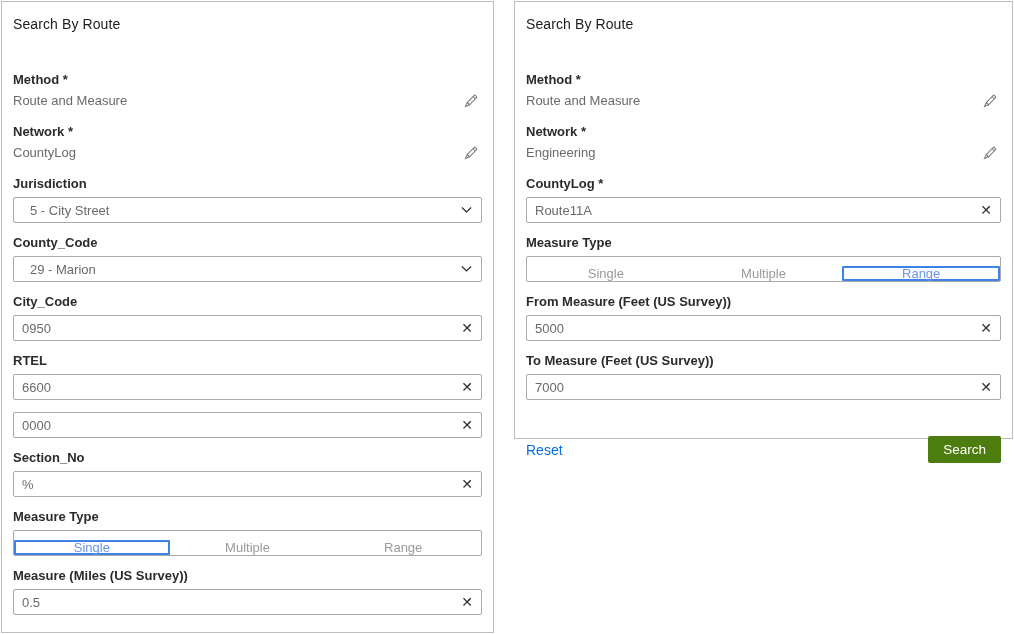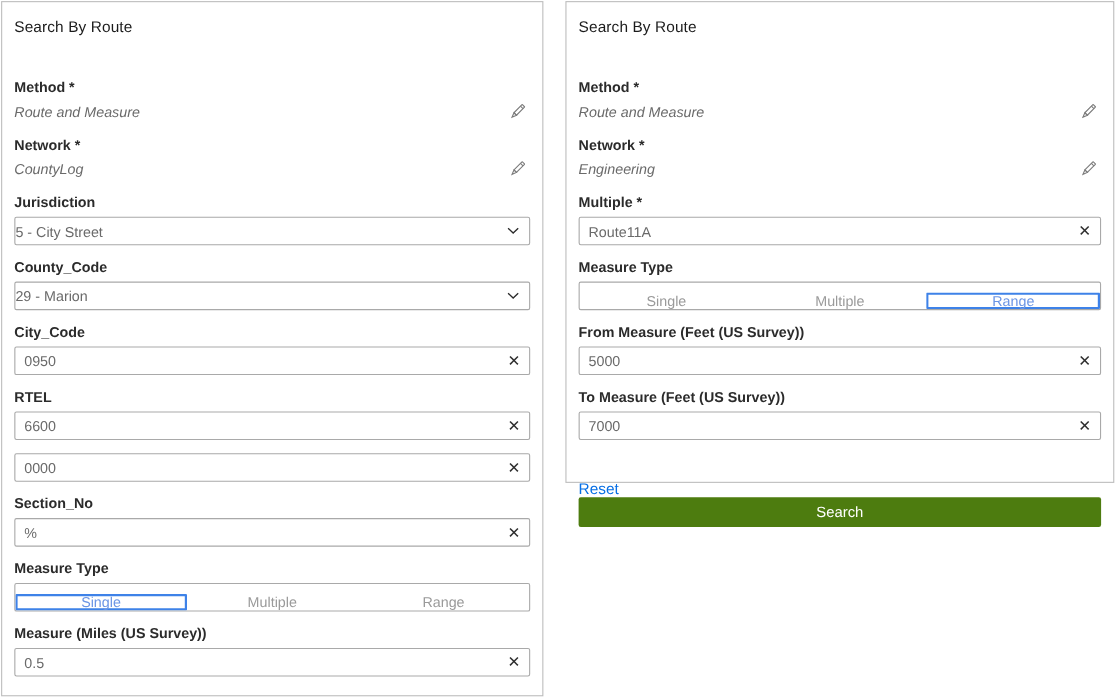--- a/index.html
+++ b/index.html
@@ -10,43 +10,43 @@
            display:flex; flex-direction:column; padding:12px 11px;gap:24px; }
   .panel.p0 { left:1px; top:1px; width:493px; height:632px; }
   .panel.p1 { left:514px; top:1px; width:499px; height:438px; }
 
   .panel-title { font-size:14px; font-weight:400; color:#1c1c1c; margin:2px 0 16px 0; letter-spacing:.1px; }
 
   .group { margin-bottom:12px; }
   .group.display { margin-bottom:14px; }
   .flabel { font-size:13px; color:#2b2b2b; line-height:15px; margin-bottom:6px;font-weight:bold; }
 
-  .display-row { display:flex; justify-content:space-between; align-items:center;
-                 font-size:13px; color:#6a6a6a; line-height:16px; padding-right:3px;font-style:italic; }
+  .display-row { display:flex; justify-content:space-between; 
+                 font-size:13px; color:#6a6a6a; line-height:16px; padding-right:3px; }
   .pencil { display:flex; cursor:pointer; }
 
   .control { position:relative; height:26px; border:1px solid #a9a9a9; border-radius:2px;
              box-sizing:border-box; background:#fff; }
-  .selectbox { display:flex; align-items:center; padding:0 28px 0 0; font-size:13px;
+  .selectbox { display:flex; align-items:center; padding:0 28px 0 16px; font-size:13px;
                color:#6a6a6a; cursor:pointer; }
   .chev { position:absolute; right:9px; top:50%; transform:translateY(-50%); display:flex; }
 
   .textwrap input { width:100%; height:100%; border:none; outline:none; background:transparent;
                     padding:0 30px 0 8px; box-sizing:border-box; font-size:13px; color:#6a6a6a;
                     font-family:"Liberation Sans","DejaVu Sans",sans-serif; }
   .clear { position:absolute; right:8px; top:50%; transform:translateY(-52%);
            font-size:14px; color:#2f2f2f; line-height:1; cursor:pointer; font-weight:400; }
 
   .segmented { display:flex; height:26px; border:1px solid #a9a9a9; border-radius:2px; box-sizing:border-box;align-items:flex-end; }
   .segment { flex:1 1 0; display:flex; align-items:center; justify-content:center; background:none;
              border:none; font-size:13px; color:#9a9a9a; cursor:pointer; padding:0;
              font-family:"Liberation Sans","DejaVu Sans",sans-serif; }
   .segment.active { box-shadow: inset 0 0 0 2px #3e82e8; color:#6b95e5; border-radius:1px; }
 
-  .footer { margin-top:auto; display:flex; justify-content:space-between; padding-bottom:2px;flex-direction:column; }
+  .footer { margin-top:auto; display:flex; justify-content:space-between; align-items:center; padding-bottom:2px; }
   .reset-link { font-size:14px; color:#076fe5; cursor:pointer; text-decoration:none; }
   .search-btn { background:#4d7c0f; color:#ffffff; border:none; border-radius:2px; height:27px;
                 padding:0 15px; font-size:13.5px; cursor:pointer;
                 font-family:"Liberation Sans","DejaVu Sans",sans-serif; }
 </style>
 </head>
 <body>
 
 <div class="canvas" id="canvas">
     <section class="panel p0">
@@ -179,21 +179,21 @@
           <g transform="rotate(45 8.5 8.5)">
             <rect x="6.9" y="0.9" width="3.2" height="10.6" rx="0.3"></rect>
             <path d="M6.9 11.5 L8.5 15.6 L10.1 11.5 Z"></path>
             <line x1="6.9" y1="3.1" x2="10.1" y2="3.1"></line>
           </g>
         </svg>
       </span>
     </div>
   </div>
         <div class="group">
-    <div class="flabel">Multiple *</div>
+    <div class="flabel">CountyLog *</div>
     <div class="control textwrap">
       <input type="text" value="Route11A" style="">
       <span class="clear">✕</span>
     </div>
   </div>
         <div class="group">
     <div class="flabel">Measure Type</div>
     <div class="segmented">
             <button class="segment">Single</button>
             <button class="segment">Multiple</button>

